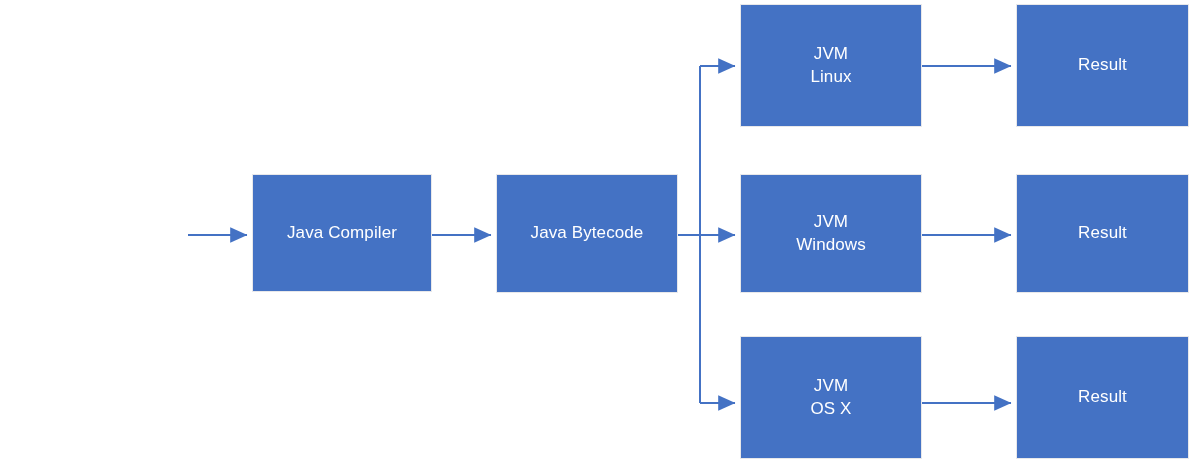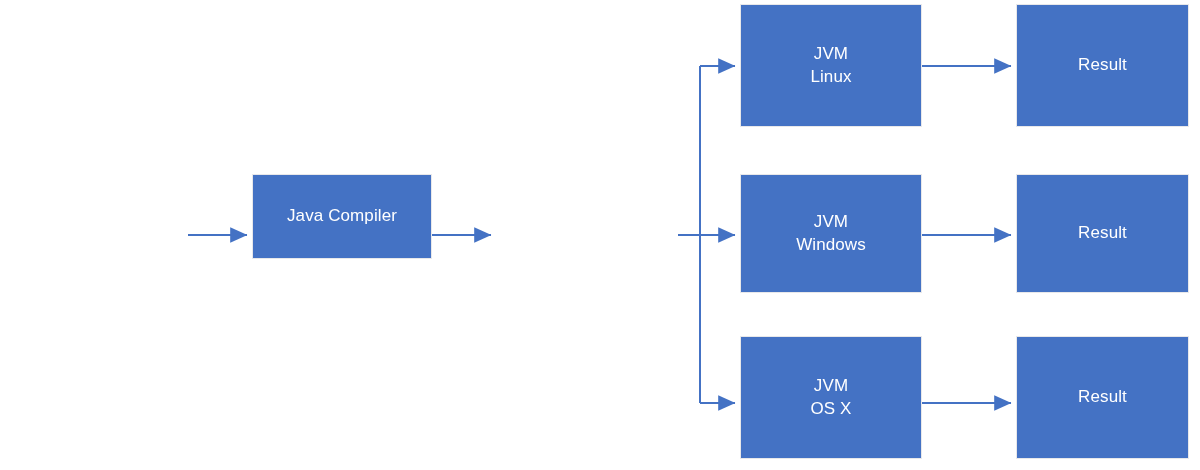--- a/index.html
+++ b/index.html
@@ -92,24 +92,27 @@
     <g>
       <line x1="922" y1="235" x2="1011" y2="235" stroke="#4472C4" stroke-width="2" marker-end="url(#ah)"></line>
     </g>
 
     <g>
       <line x1="922" y1="403" x2="1011" y2="403" stroke="#4472C4" stroke-width="2" marker-end="url(#ah)"></line>
     </g>
   </svg>
 
 
-  <div class="node" style="left:253px; top:175px; width:178px; height:83px;">
+  <div class="node" style="left:253px; top:175px; width:178px; height:116px;">
     <span class="label">Java Compiler</span>
   </div>
 
+  <div class="node" style="left:497px; top:175px; width:180px; height:117px;">
+    <span class="label">Java Bytecode</span>
+  </div>
 
   <div class="node" style="left:741px; top:5px;   width:180px; height:121px;">
     <span class="label">JVM
 Linux</span>
   </div>
 
   <div class="node" style="left:741px; top:175px; width:180px; height:117px;">
     <span class="label">JVM
 Windows</span>
   </div>

